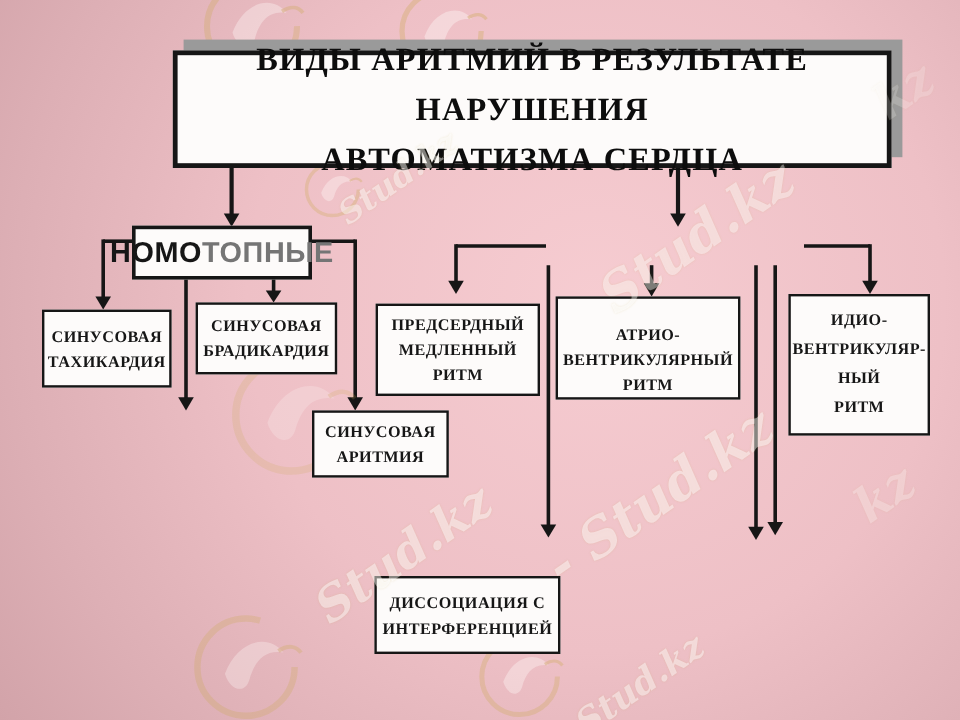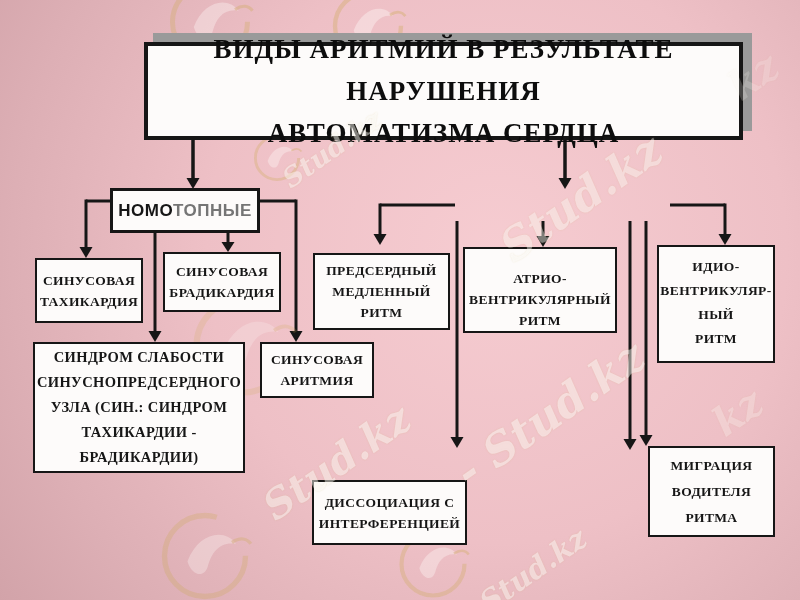--- a/index.html
+++ b/index.html
@@ -24,21 +24,21 @@
   .label{white-space:pre-line;font-weight:bold;}
   .title-box{
     left:98px;top:42px;width:599px;height:98px;border-width:4px;
     box-shadow:9px -9px 0 0 var(--title-shadow);
     margin-left:46px;
   }
   .title-box .label{
     font-size:27px;line-height:42px;letter-spacing:1px;color:#0d0d0d;
   }
   .branch{font-family:"Liberation Sans", sans-serif;}
-  .branch .label{font-size:17px;letter-spacing:0.5px;white-space:nowrap;}
+  .branch .label{font-size:24px;letter-spacing:0.5px;white-space:nowrap;}
   .b-nomo{left:110px;top:188px;width:150px;height:45px;}
   .b-hetero{left:455px;top:188px;width:215px;height:35px;}
   .suffix{color:var(--suffix-gray);}
   .node{border-width:2.5px;}
   .node .label{font-size:13.5px;line-height:21px;letter-spacing:0.4px;}
   .n-tachy{left:35px;top:258px;width:108px;height:65px;}
   .n-brady{left:163px;top:252px;width:118px;height:60px;}
   .n-sss{left:33px;top:342px;width:212px;height:131px;}
   .n-sss .label{font-size:14.5px;line-height:25px;}
   .n-arrh{left:260px;top:342px;width:114px;height:56px;}
@@ -152,27 +152,20 @@
   </div>
 
   <div class="box node n-tachy">
     <span class="label">СИНУСОВАЯ
 ТАХИКАРДИЯ</span>
   </div>
   <div class="box node n-brady">
     <span class="label">СИНУСОВАЯ
 БРАДИКАРДИЯ</span>
   </div>
-  <div class="box node n-sss">
-    <span class="label">СИНДРОМ СЛАБОСТИ
-СИНУСНОПРЕДСЕРДНОГО
-УЗЛА (СИН.: СИНДРОМ
-ТАХИКАРДИИ -
-БРАДИКАРДИИ)</span>
-  </div>
   <div class="box node n-arrh">
     <span class="label">СИНУСОВАЯ
 АРИТМИЯ</span>
   </div>
 
   <div class="box node n-atrial">
     <span class="label">ПРЕДСЕРДНЫЙ
 МЕДЛЕННЫЙ
 РИТМ</span>
   </div>
@@ -184,25 +177,20 @@
   <div class="box node n-idio">
     <span class="label">ИДИО-
 ВЕНТРИКУЛЯР-
 НЫЙ
 РИТМ</span>
   </div>
   <div class="box node n-diss">
     <span class="label">ДИССОЦИАЦИЯ С
 ИНТЕРФЕРЕНЦИЕЙ</span>
   </div>
-  <div class="box node n-migr">
-    <span class="label">МИГРАЦИЯ
-ВОДИТЕЛЯ
-РИТМА</span>
-  </div>
 
   <div class="wm wm1">Stud.kz</div>
   <div class="wm wm2">Stud.kz</div>
   <div class="wm wm3">Stud.kz</div>
   <div class="wm wm4">- Stud.kz</div>
   <div class="wm wm5">Stud.kz</div>
   <div class="wm wm6">kz</div>
   <div class="wm wm7">kz</div>
 
 </div>

